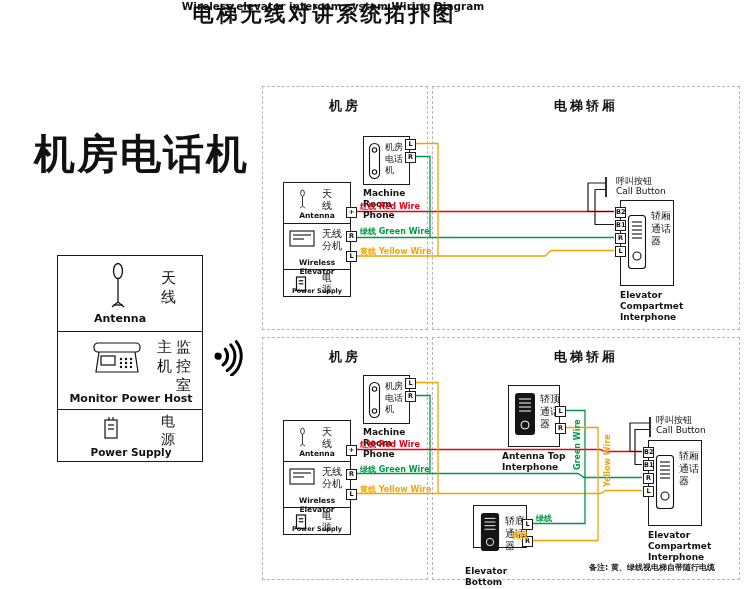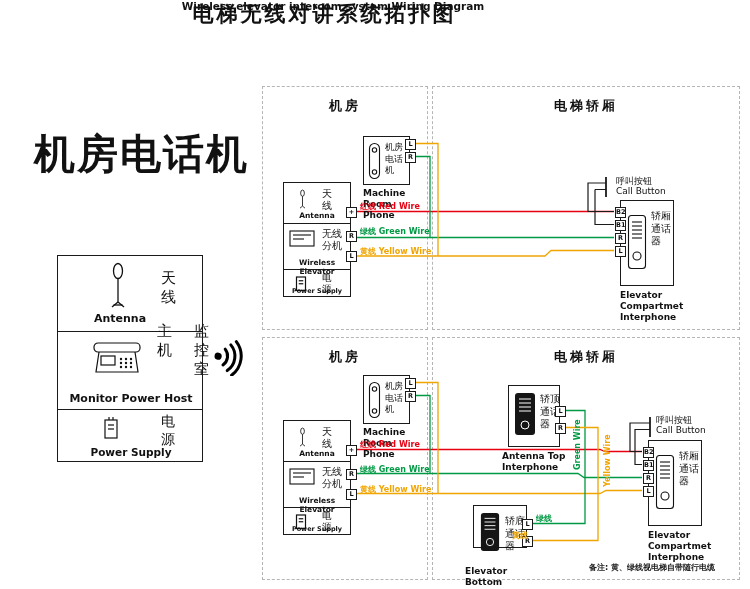--- a/index.html
+++ b/index.html
@@ -108,21 +108,21 @@
           <circle cx="35" cy="19" r="1.2"></circle>
           <circle cx="40" cy="19" r="1.2"></circle>
         <circle cx="30" cy="23" r="1.2"></circle>
           <circle cx="35" cy="23" r="1.2"></circle>
           <circle cx="40" cy="23" r="1.2"></circle>
         <circle cx="30" cy="27" r="1.2"></circle>
           <circle cx="35" cy="27" r="1.2"></circle>
           <circle cx="40" cy="27" r="1.2"></circle>
       </g>
     </svg>
-    <div class="abs" style="left:99px;top:66px;display:flex;gap:21px">
+    <div class="abs" style="left:99px;top:82px;display:flex;gap:3px">
       <span class="zh" style="position:static;width:16px;font-size:15px">主机</span>
       <span class="zh" style="position:static;width:16px;font-size:15px">监控室</span>
     </div>
     <div class="en center" style="left:0;top:136px;width:146px;font-size:11px">Monitor Power Host</div>
 
     <svg class="icon abs" style="left:45px;top:160px" width="16" height="24" viewBox="0 0 16 24">
       <g stroke="#111" fill="none" stroke-width="1.2">
         <rect x="2" y="4" width="12" height="18"></rect>
         <line x1="5" y1="9" x2="11" y2="9"></line>
           <line x1="5" y1="13" x2="11" y2="13"></line>

